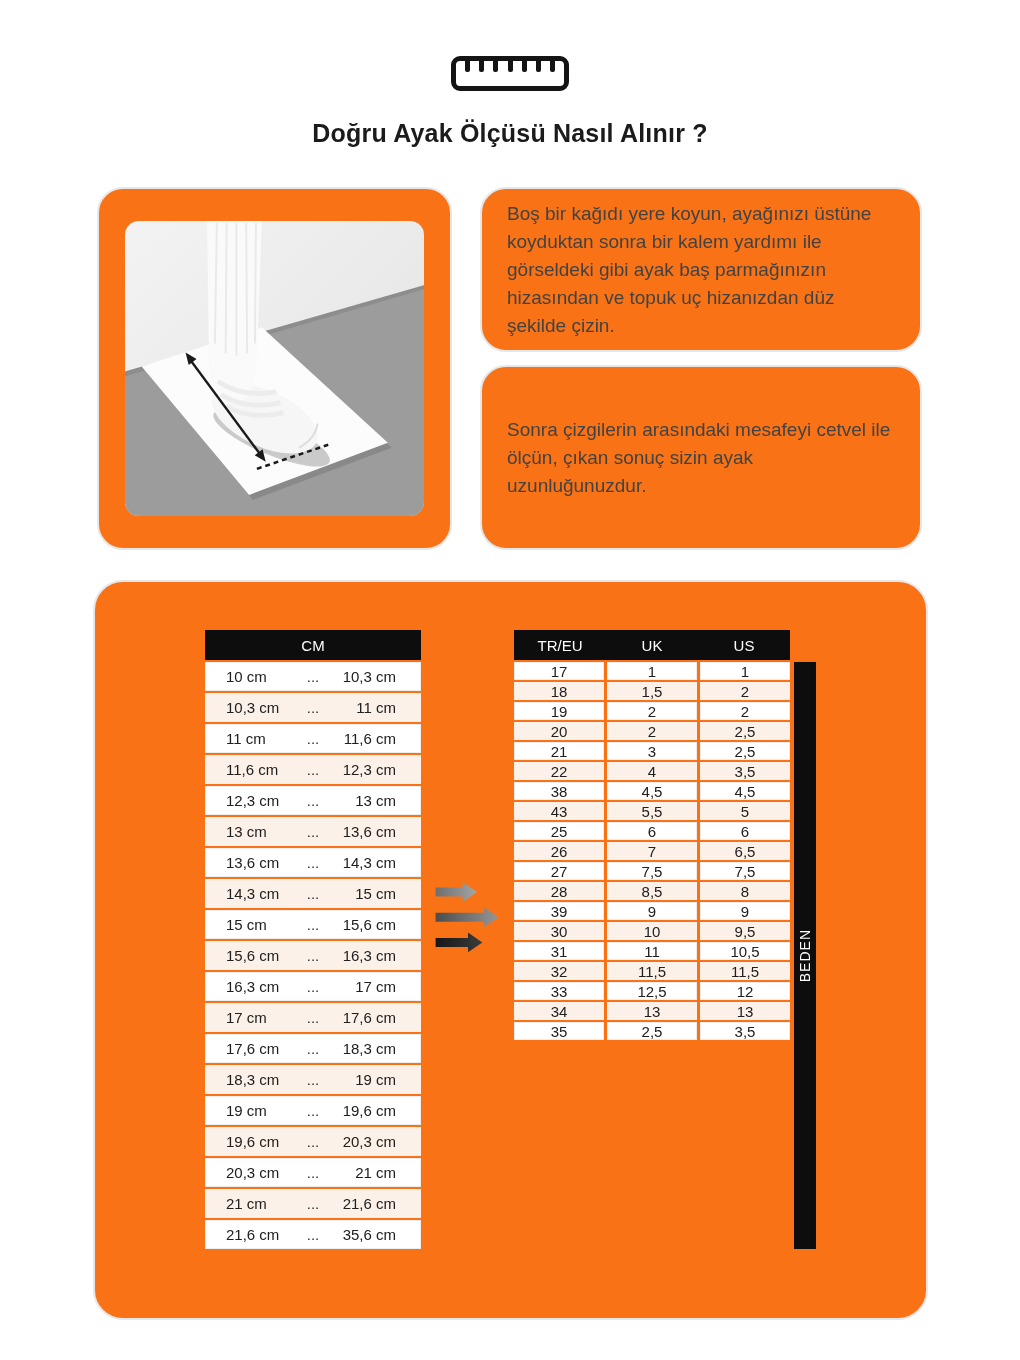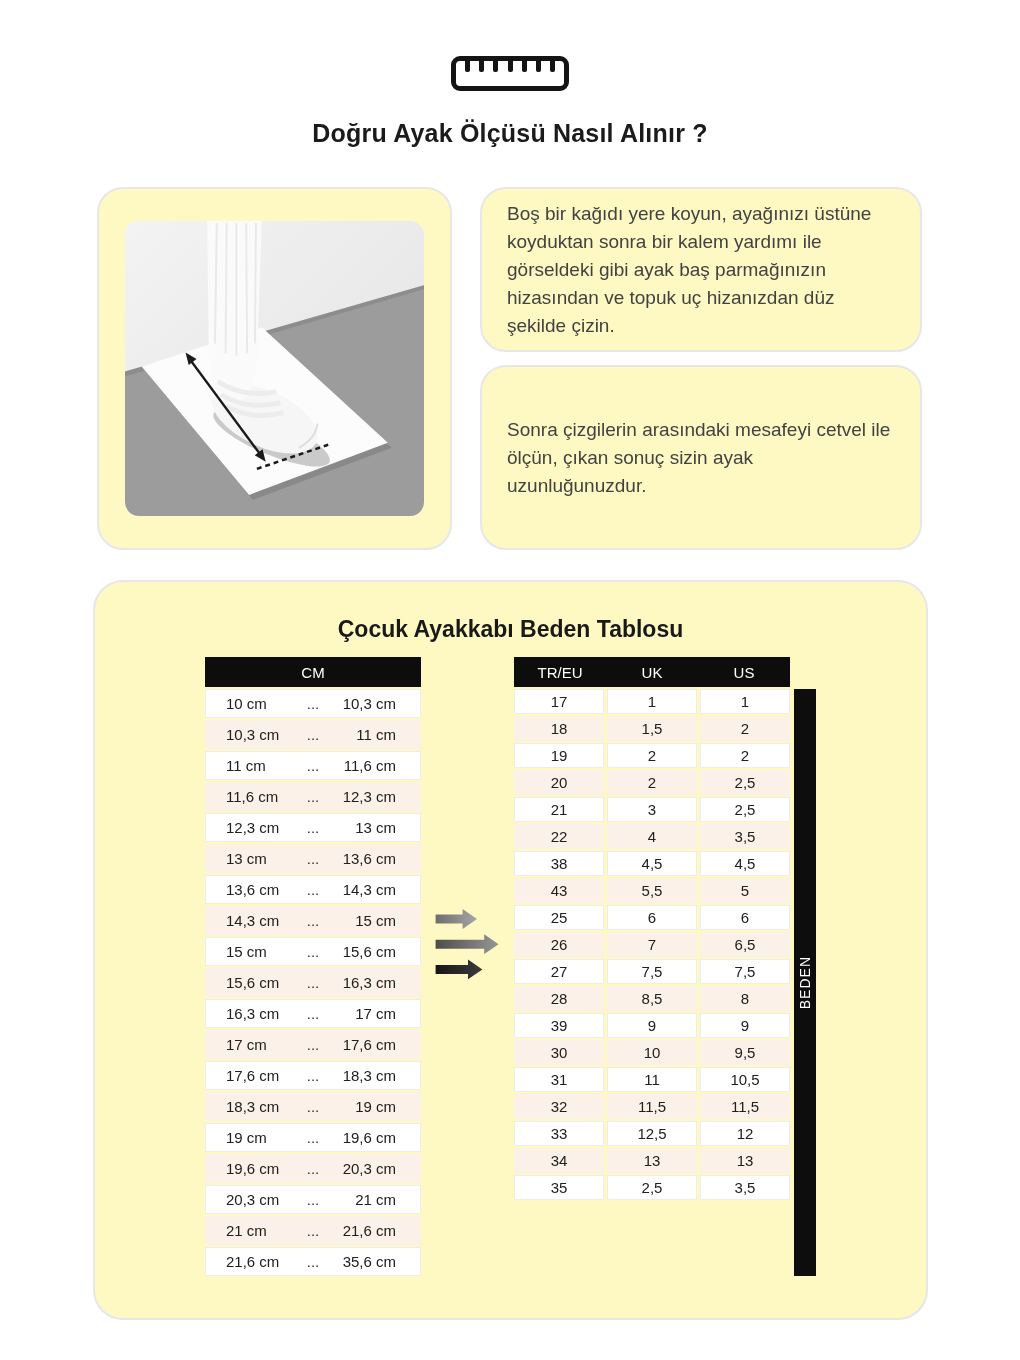--- a/index.html
+++ b/index.html
@@ -13,21 +13,21 @@
   .hero { padding-top: 56px; text-align: center; }
   .ruler {
     width: 118px; height: 35px; margin: 0 auto;
     border: 5px solid #141414; border-radius: 9px;
     display: flex; justify-content: space-evenly; align-items: flex-start;
   }
   .ruler .tick { width: 5px; height: 11px; background: #141414; border-radius: 0 0 2px 2px; }
   .page-title { margin-top: 28px; font-size: 25px; font-weight: 700; color: #1b1b1b; letter-spacing: .2px; }
 
   
-  .card { background: #fef9c3; border: 2px solid #e7e7ea; border-radius: 26px; }
+  .card { background: #f97316; border: 2px solid #e7e7ea; border-radius: 26px; }
 
   .how-to { display: flex; margin-top: 39px; padding: 0 98px 0 97px; gap: 28px; }
   .photo-card { width: 355px; height: 363px; flex: none; padding: 32px 26px; }
   .photo { width: 100%; height: 100%; border-radius: 14px; overflow: hidden; }
   .photo svg { display: block; width: 100%; height: 100%; }
 
   .right-col { flex: 1; display: flex; flex-direction: column; gap: 13px; }
   .text-card { padding: 16px 25px; font-size: 19px; line-height: 28px; color: #424242; }
   .text-card.first { height: 165px; display: flex; align-items: center; }
   .text-card.second { height: 185px; display: flex; align-items: center; justify-content: center; }
@@ -52,21 +52,21 @@
   .cm-row.alt { background: #fcf1e8; border-color: #fcf1e8; }
   .cm-row .from { text-align: left; padding-left: 20px; }
   .cm-row .sep  { text-align: center; color: #2b2b2b; }
   .cm-row .to   { text-align: right; padding-right: 24px; }
 
   .arrow-box { width: 93px; align-self: center; display: flex; justify-content: center; transform: translateY(-22px); }
 
   .sizes-table { width: 276px; }
   .size-row { display: flex; margin-bottom: 2px; }
   .size-row .cell {
-    width: 90px; height: 25px; margin-right: 3px; background: #fff; border: 1px solid #ededed;
+    width: 90px; height: 18px; margin-right: 3px; background: #fff; border: 1px solid #ededed;
     display: flex; align-items: center; justify-content: center; font-size: 15px; color: #202020;
   }
   .size-row .cell:last-child { margin-right: 0; }
   .size-row.alt .cell { background: #fcf1e8; border-color: #fcf1e8; }
 
   .beden-bar {
     width: 22px; height: 587px; margin-left: 4px; margin-top: 32px;
     background: #0d0d0d; display: flex; align-items: center; justify-content: center;
   }
   .beden-bar span {
@@ -145,21 +145,20 @@
       <div class="card text-card first">
         <p>Boş bir kağıdı yere koyun, ayağınızı üstüne koyduktan sonra bir kalem yardımı ile görseldeki gibi ayak baş parmağınızın hizasından ve topuk uç hizanızdan düz şekilde çizin.</p>
       </div>
       <div class="card text-card second">
         <p>Sonra çizgilerin arasındaki mesafeyi cetvel ile ölçün, çıkan sonuç sizin ayak uzunluğunuzdur.</p>
       </div>
     </div>
   </div>
 
   <div class="card table-card">
-    <h2 class="table-title">Çocuk Ayakkabı Beden Tablosu</h2>
 
     <div class="tables">
 
       <div class="cm-table">
         <div class="thead">CM</div>
         <div>
             <div class="cm-row">
               <span class="from">10 cm</span>
               <span class="sep">...</span>
               <span class="to">10,3 cm</span>

